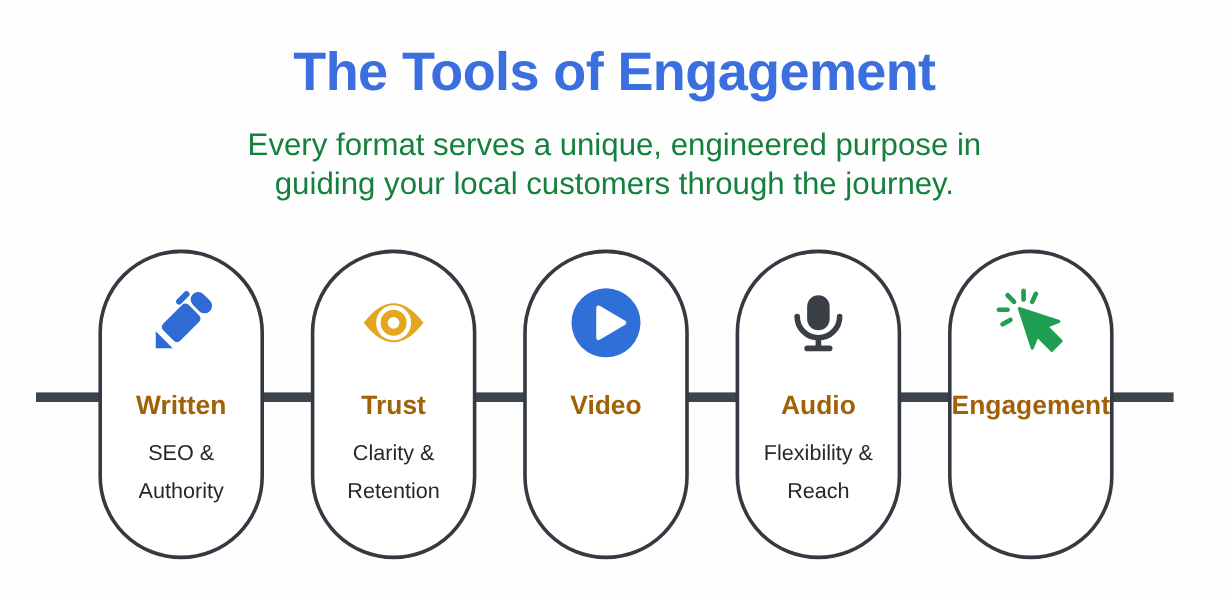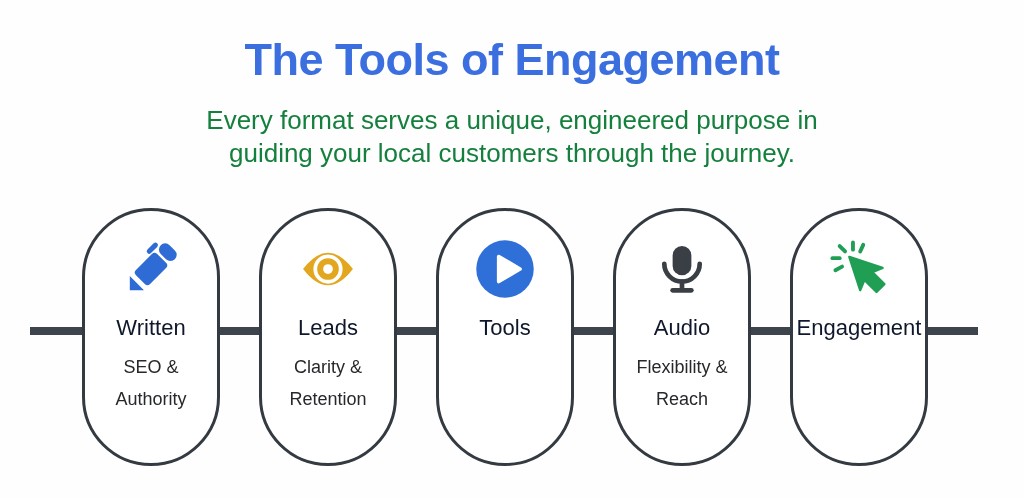--- a/index.html
+++ b/index.html
@@ -64,24 +64,24 @@
     z-index: 1;
   }
   .icon-box {
     height: 64px;
     display: flex;
     align-items: center;
     justify-content: center;
   }
   .icon-box svg { display: block; }
   .label {
-    margin-top: 14px;
+    margin-top: 24px;
     font-size: 22px;
-    font-weight: 400;
-    color: #0f172a;
+    font-weight: 700;
+    color: #a16207;
     white-space: nowrap;
     line-height: 26px;
   }
   .sub {
     margin-top: 10px;
     width: 124px;
     text-align: center;
     font-size: 18px;
     line-height: 32px;
     font-weight: 400;
@@ -122,32 +122,32 @@
 
     <div class="pill">
       <div class="icon-box">
         <svg width="64" height="52" viewBox="0 0 48 48" color="#e2a71e">
           <path d="M1,24 Q24,-6 47,24 Q24,54 1,24 Z" fill="currentColor"></path>
           <circle cx="24" cy="24" r="13.5" fill="#ffffff"></circle>
           <circle cx="24" cy="24" r="10" fill="currentColor"></circle>
           <circle cx="24" cy="24" r="4.5" fill="#ffffff"></circle>
         </svg>
       </div>
-      <div class="label">Leads</div>
+      <div class="label">Trust</div>
       <div class="sub">Clarity &amp; Retention</div>
     </div>
 
     <div class="pill">
       <div class="icon-box">
         <svg width="60" height="60" viewBox="0 0 48 48" color="#2e70d8">
           <circle cx="24" cy="24" r="23" fill="currentColor"></circle>
           <polygon points="19,14 36,24 19,34" fill="#ffffff" stroke="#ffffff" stroke-width="3" stroke-linejoin="round"></polygon>
         </svg>
       </div>
-      <div class="label">Tools</div>
+      <div class="label">Video</div>
     </div>
 
     <div class="pill">
       <div class="icon-box">
         <svg width="50" height="62" viewBox="0 0 48 48" color="#3a3f46">
           <rect x="15" y="2" width="18" height="28" rx="9" fill="currentColor"></rect>
           <path d="M7,19 a17,17 0 0 0 34,0" fill="none" stroke="currentColor" stroke-width="4.5" stroke-linecap="round"></path>
           <line x1="24" y1="36" x2="24" y2="42" stroke="currentColor" stroke-width="4.5" stroke-linecap="round"></line>
           <line x1="15" y1="44.5" x2="33" y2="44.5" stroke="currentColor" stroke-width="4.5" stroke-linecap="round"></line>
         </svg>

